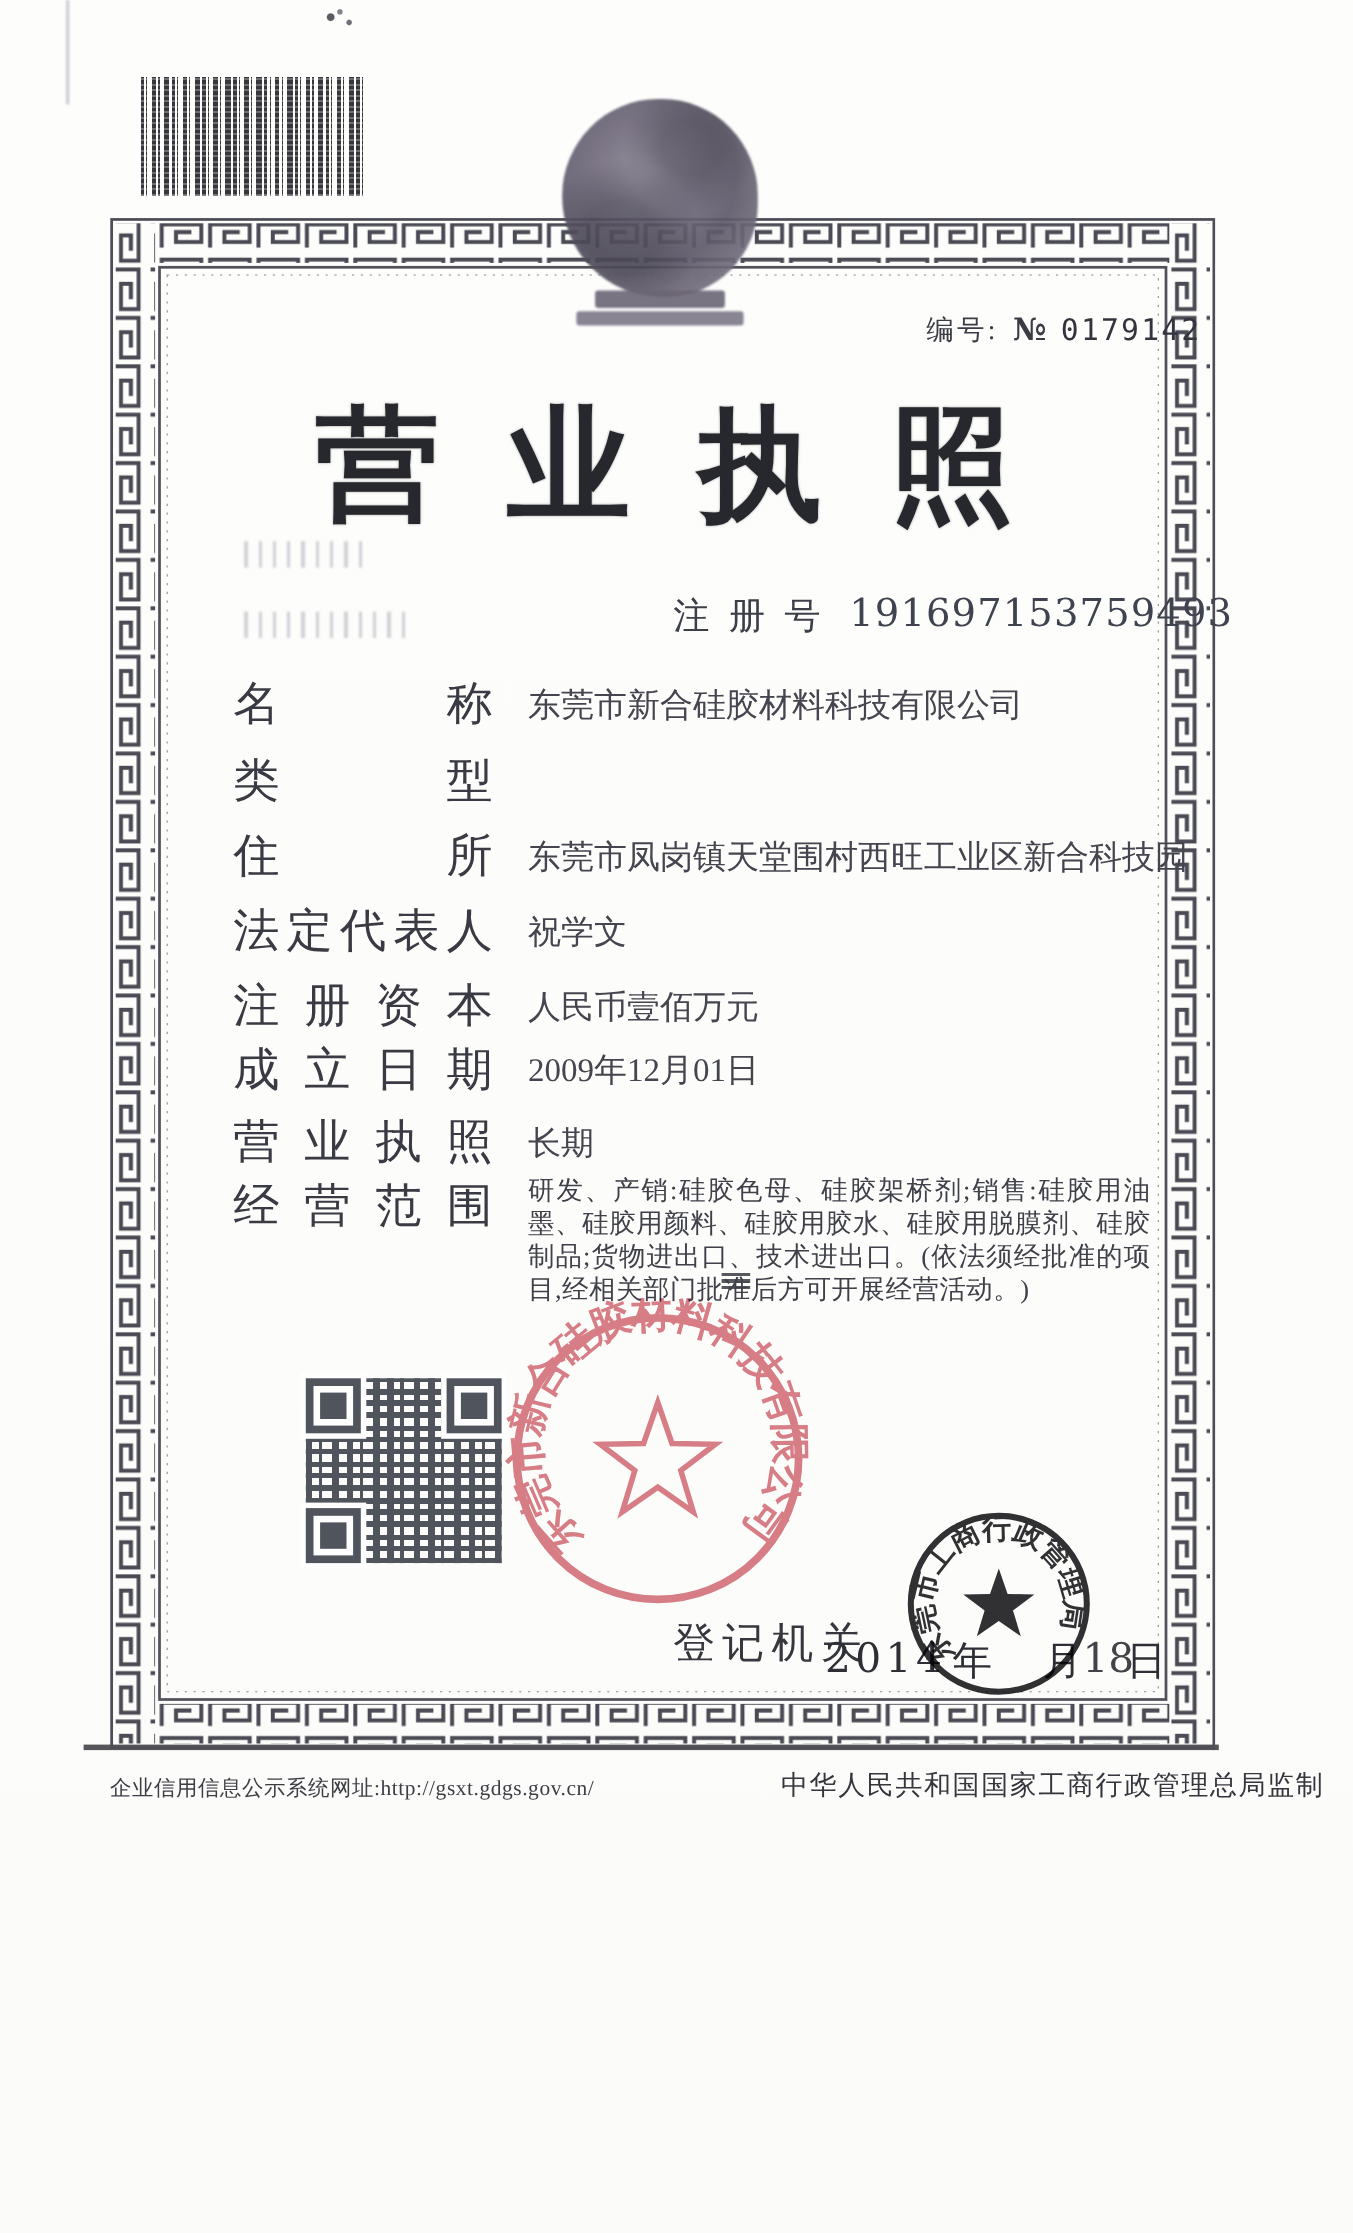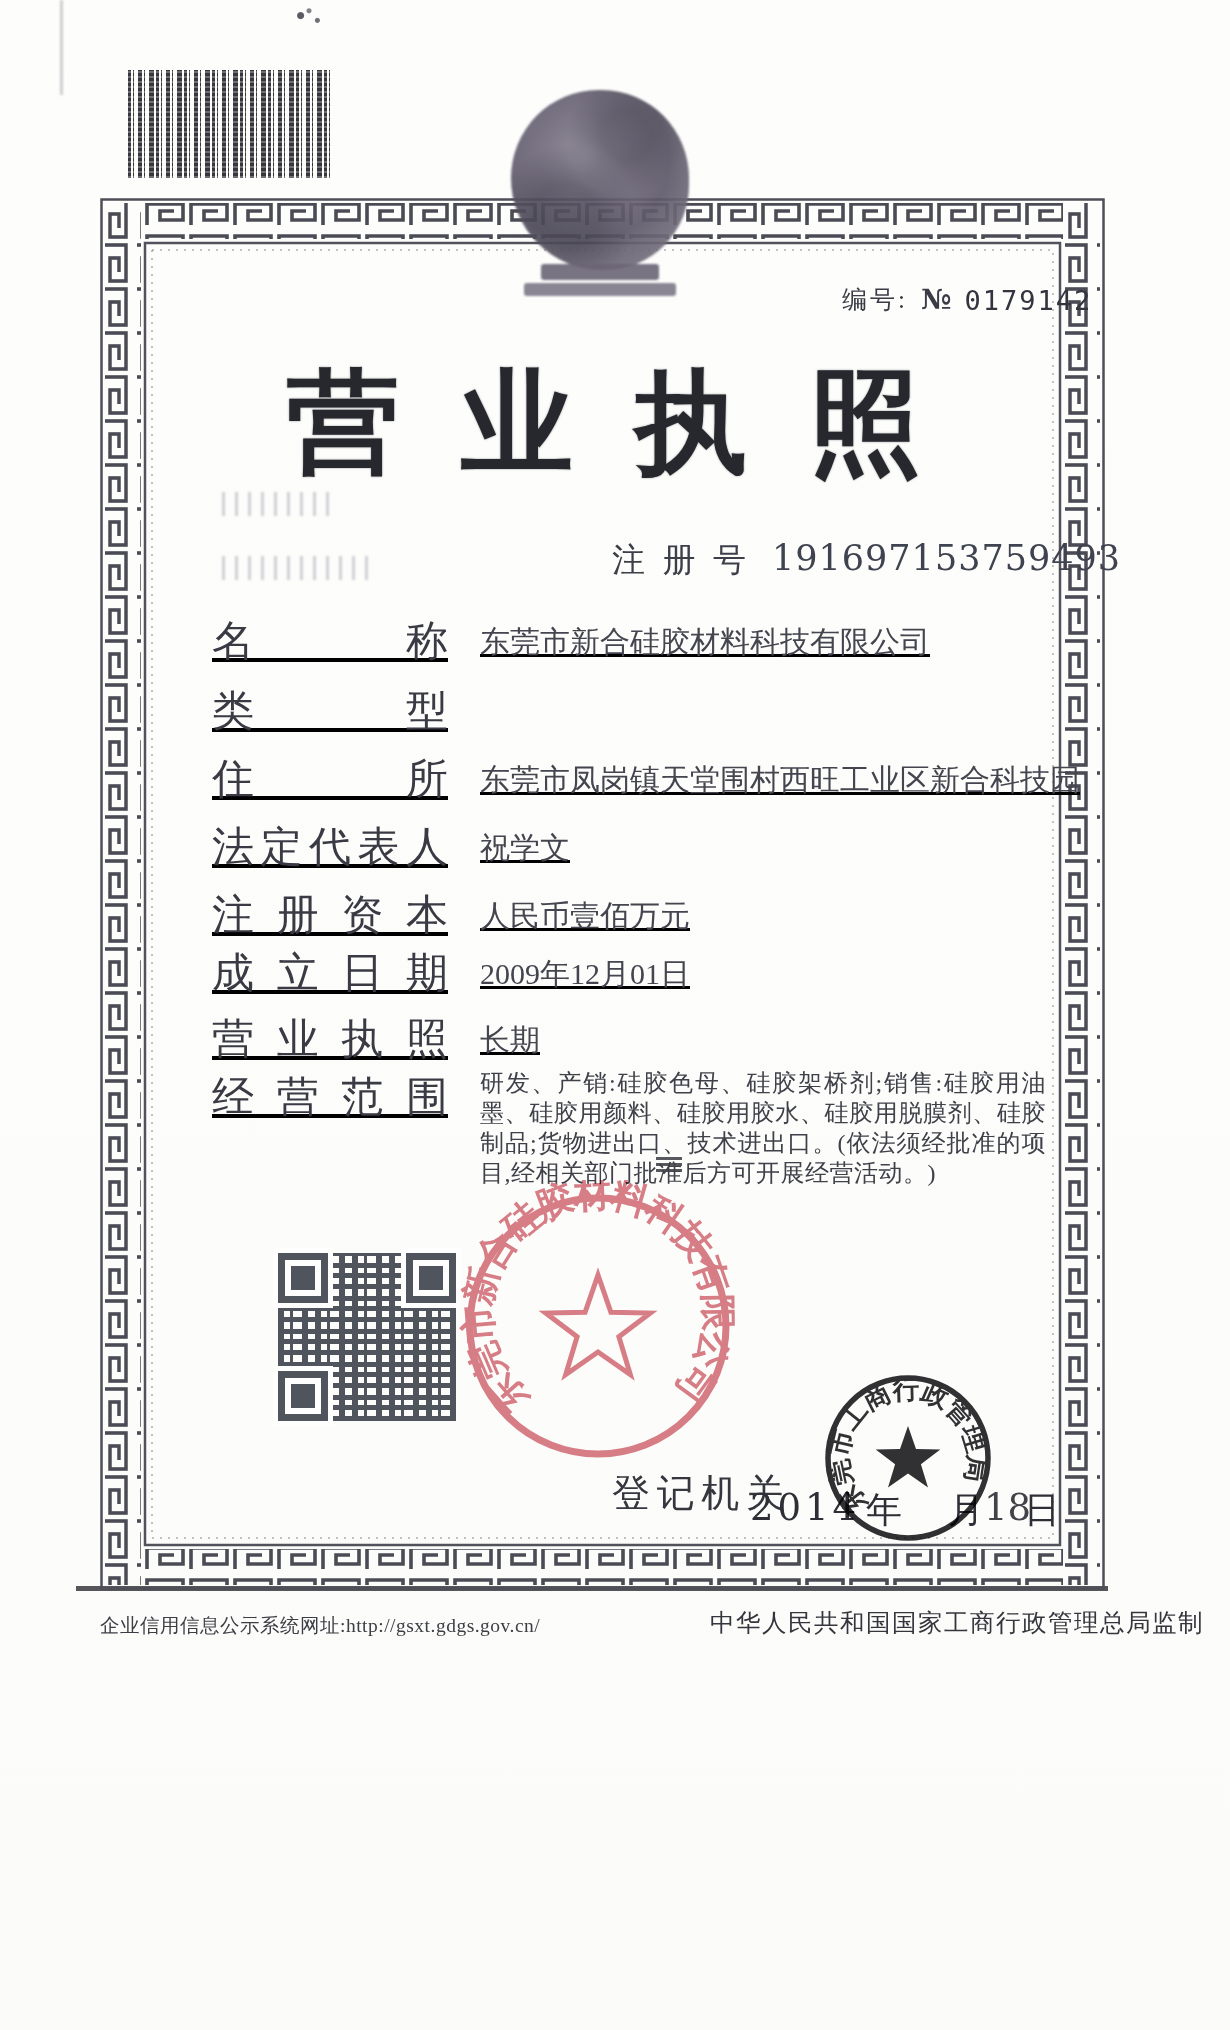--- a/index.html
+++ b/index.html
@@ -55,21 +55,21 @@
   .title{left:287px;top:348px;font-size:112px;font-weight:900;letter-spacing:62px;white-space:nowrap;
     color:#27272e;font-family:Liberation Mono, monospace;
     text-shadow:0 0 2px rgba(40,40,48,.55);filter:blur(.3px);z-index:4;}
 
   
   .regno{left:612px;top:538px;display:flex;align-items:flex-start;z-index:4;}
   .regno .lbl{width:134px;font-size:33px;color:#3c3e48;text-align:justify;text-align-last:justify;}
   .regno .val{margin-left:26px;font-size:35px;color:#3f434f;font-family:"DejaVu Serif",serif;letter-spacing:1px;}
 
   
-  .row{position:absolute;left:212px;width:880px;display:flex;z-index:4;text-decoration:underline;}
+  .row{position:absolute;left:212px;width:880px;display:flex;z-index:4;}
   .flabel{width:236px;font-size:42px;line-height:1;color:#393a43;text-align:justify;text-align-last:justify;flex:none;}
   .fvalue{margin-left:32px;font-size:30px;line-height:1.15;color:#44454f;align-self:flex-end;padding-bottom:3px;white-space:nowrap;}
   .scope-value{left:480px;top:1068px;width:566px;font-size:24px;line-height:30px;color:#3f4049;
     text-align:justify;letter-spacing:.5px;z-index:4;}
 
   
   .qr{left:278px;top:1253px;width:178px;height:168px;opacity:.9;filter:blur(.4px) saturate(.8);z-index:4;
     background:
       repeating-linear-gradient(90deg,#3d4250 0 6px,transparent 6px 12px,#3d4250 12px 15px,transparent 15px 24px,#3d4250 24px 30px,transparent 30px 37px),
       repeating-linear-gradient(0deg,#3d4250 0 5px,transparent 5px 11px,#3d4250 11px 16px,transparent 16px 21px,#3d4250 21px 26px,transparent 26px 33px);}

